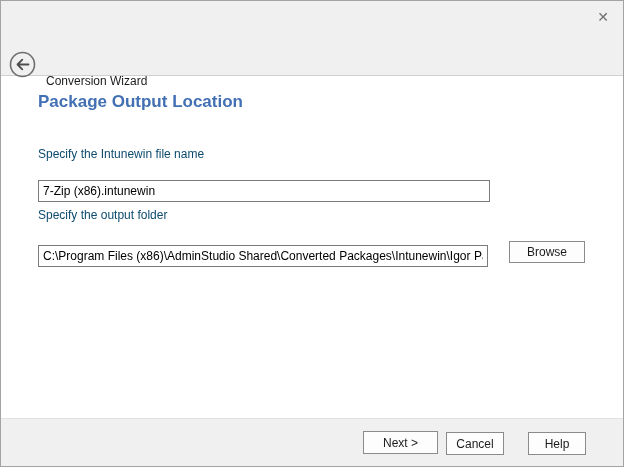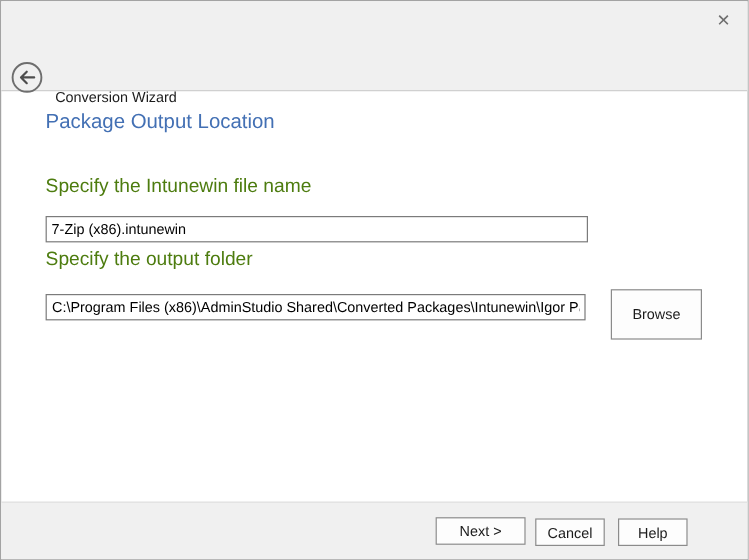--- a/index.html
+++ b/index.html
@@ -55,28 +55,28 @@
     font-size: 12px;
     color: #1c1c1c;
     margin-top: 34px;
   }
 
   
   .page-title {
     position: absolute;
     left: 37px; top: 91px;
     font-size: 17px;
-    font-weight: 400;
+    font-weight: 700;
     color: #4370b4;
   }
   .field-label {
     position: absolute;
     left: 37px;
-    font-size: 16px;
-    color: #4d7c0f;
+    font-size: 12px;
+    color: #0c4a6e;
   }
   .label-filename { top: 146px; }
   .label-outputfolder { top: 207px; }
 
   .text-input {
     position: absolute;
     left: 37px;
     height: 22px;
     border: 1px solid #7b7b7b;
     background: #ffffff;
@@ -85,21 +85,21 @@
     color: #000000;
     padding: 0 4px;
     outline: none;
   }
   .input-filename { top: 179px; width: 452px; }
   .input-outputfolder { top: 244px; width: 450px; }
 
   .browse-btn {
     position: absolute;
     left: 508px; top: 240px;
-    width: 76px; height: 42px;
+    width: 76px; height: 22px;
     background: #fdfdfd;
     border: 1px solid #8b8b8b;
     font-family: "Liberation Sans", sans-serif;
     font-size: 12px;
     color: #1b1b1b;
     cursor: pointer;
   }
 
   
   .footer {
@@ -119,21 +119,21 @@
     color: #1b1b1b;
     cursor: pointer;
     padding: 0;
   }
   .btn-next {
     left: 362px; top: 12px;
     width: 75px; height: 24px;
     border: 2px solid #37619e;
   }
   .btn-cancel { left: 445px; top: 13px; width: 58px; }
-  .btn-help   { left: 514px; top: 13px; width: 58px; }
+  .btn-help   { left: 527px; top: 13px; width: 58px; }
 </style>
 </head>
 <body>
 
 <div class="window">
 
   <div class="header">
     <button class="close-btn">✕</button>
     <div class="back-row">
       <button class="back-btn">

